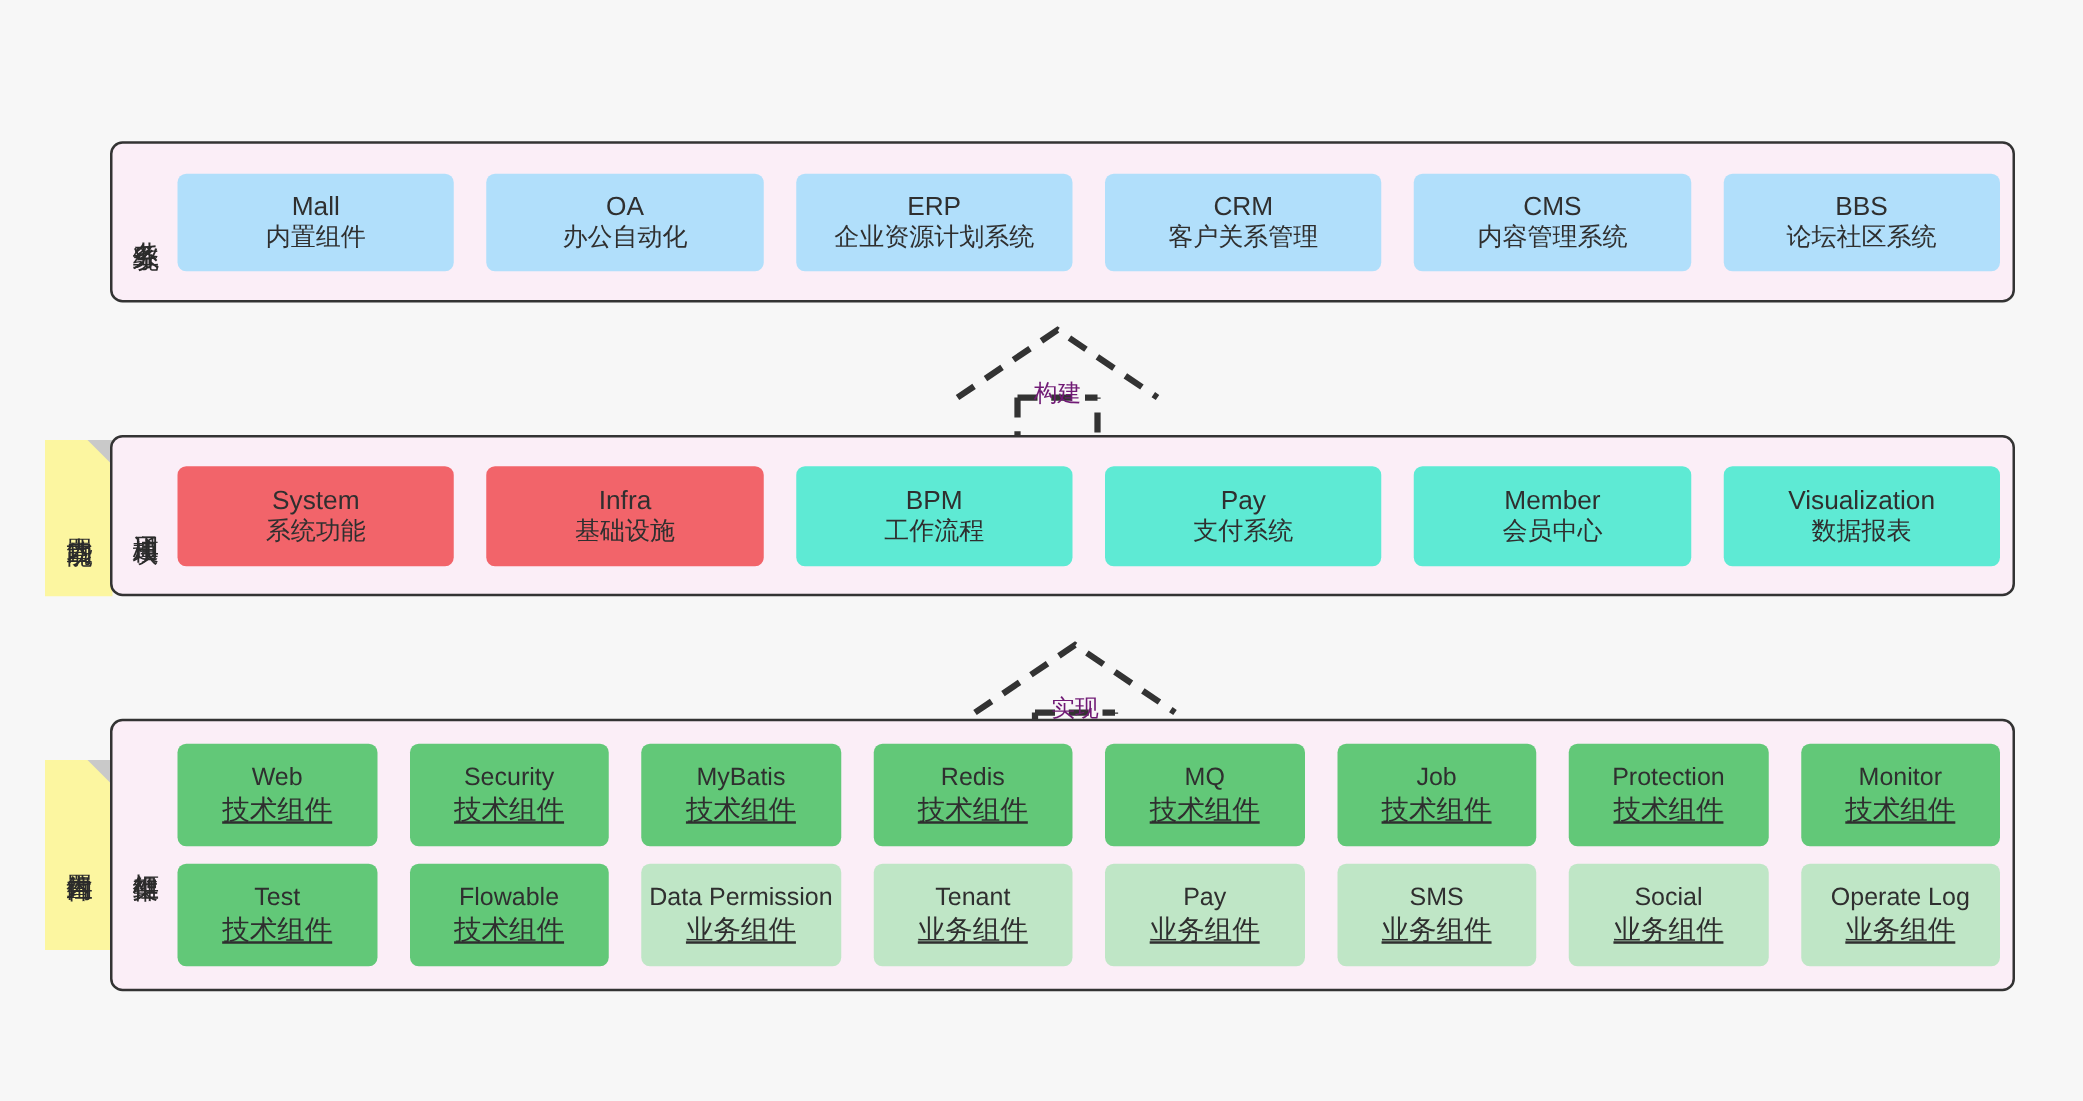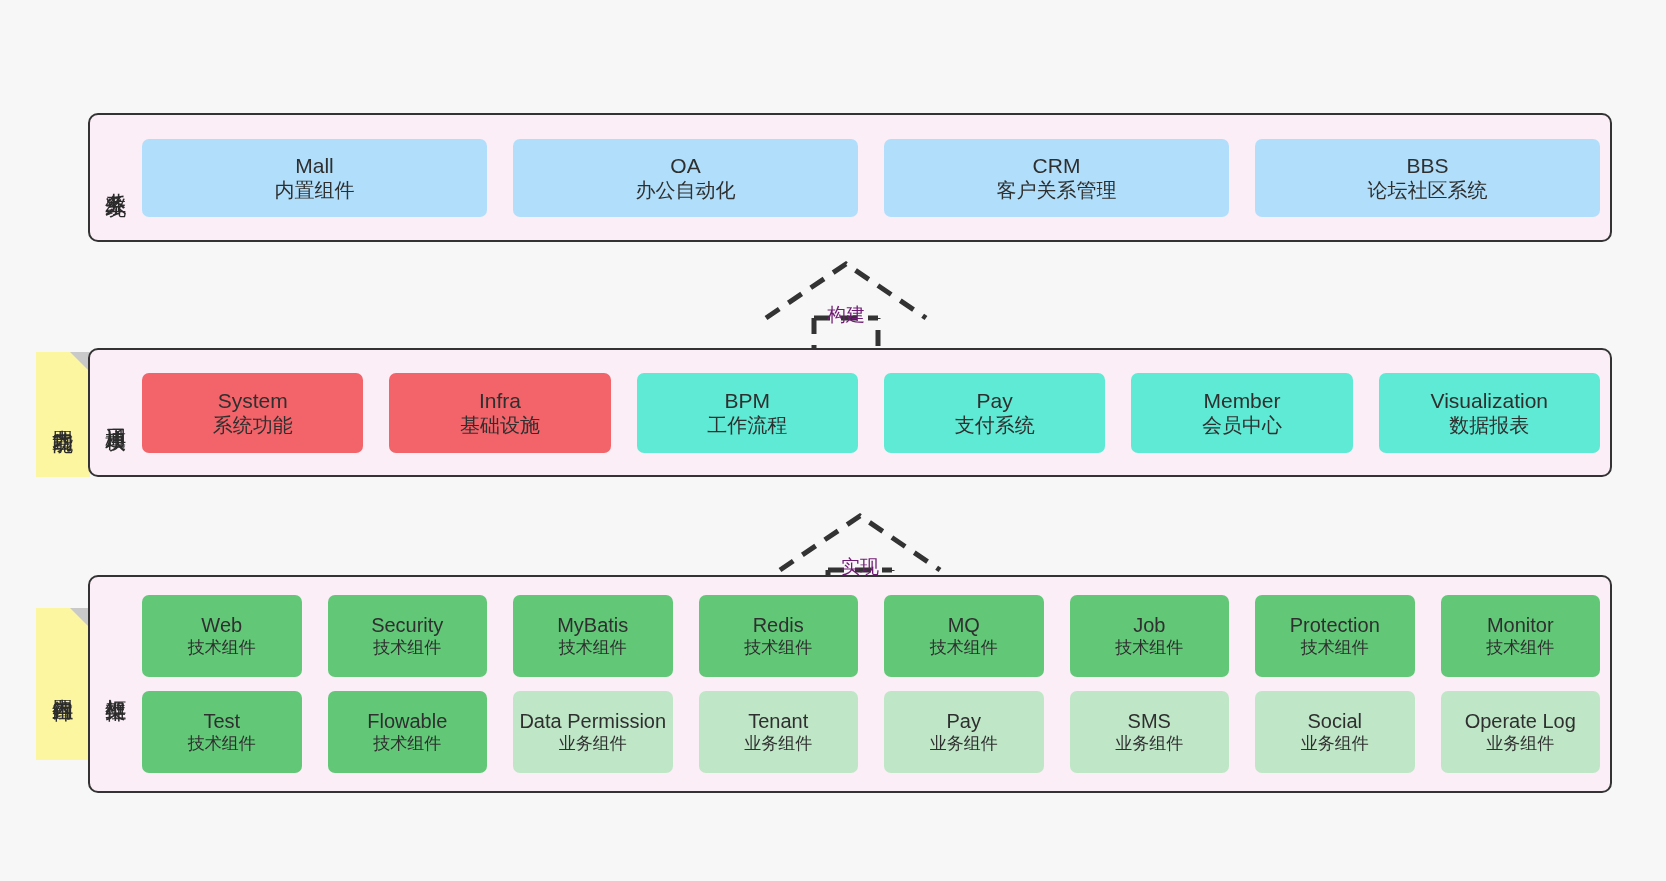--- a/index.html
+++ b/index.html
@@ -103,21 +103,21 @@
     left: 88px;  top: 348px;  width: 1524px; height: 129px;
   }
   #layer-common .row { height: 80px; }
 
   #layer-framework {
     left: 88px;  top: 575px;  width: 1524px; height: 218px;
   }
   #layer-framework .layer-body { gap: 14px; justify-content: center; }
   #layer-framework .row { height: 82px; }
   #layer-framework .node .n-en { font-size: 20px; }
-  #layer-framework .node .n-cn { font-size: 17px; }
+  #layer-framework .node .n-cn { font-size: 22px; text-decoration: underline; }
 
   
   .note {
     position: absolute;
     background: #fcf6a0;
     width: 54px;
     box-sizing: border-box;
     display: flex;
     align-items: center;
     justify-content: center;
@@ -174,26 +174,34 @@
         <div class="node blue">
           <div class="n-en">Mall</div>
           <div class="n-cn">内置组件</div>
         </div>
 
         <div class="node blue">
           <div class="n-en">OA</div>
           <div class="n-cn">办公自动化</div>
         </div>
 
+        <div class="node blue">
+          <div class="n-en">ERP</div>
+          <div class="n-cn">企业资源计划系统</div>
+        </div>
 
         <div class="node blue">
           <div class="n-en">CRM</div>
           <div class="n-cn">客户关系管理</div>
         </div>
 
+        <div class="node blue">
+          <div class="n-en">CMS</div>
+          <div class="n-cn">内容管理系统</div>
+        </div>
 
         <div class="node blue">
           <div class="n-en">BBS</div>
           <div class="n-cn">论坛社区系统</div>
         </div>
 
       </div>
     </div>
   </div>
 

